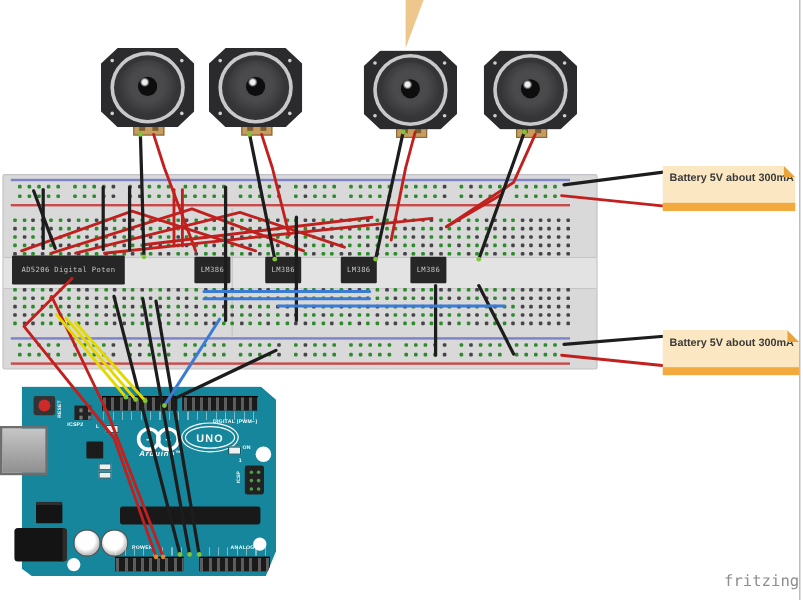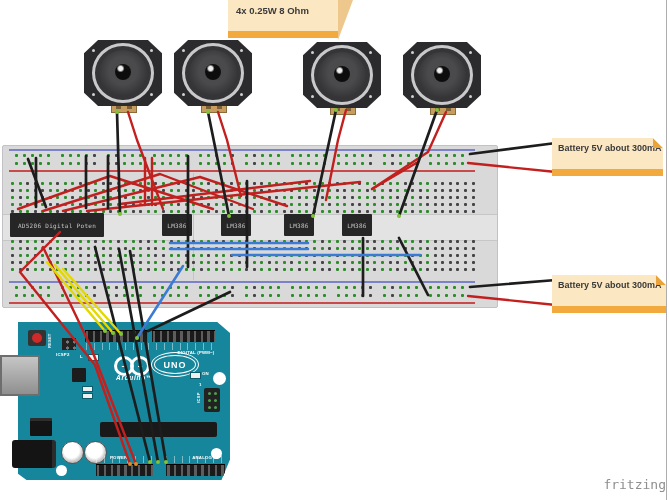--- a/index.html
+++ b/index.html
@@ -1095,24 +1095,20 @@
       <circle cx="336" cy="110" r="2" fill="#7ec636"></circle>
       <circle cx="437" cy="110" r="2" fill="#7ec636"></circle>
       <circle cx="120" cy="214" r="2" fill="#7ec636"></circle>
       <circle cx="229" cy="216" r="2" fill="#7ec636"></circle>
       <circle cx="313" cy="216" r="2" fill="#7ec636"></circle>
       <circle cx="399" cy="216" r="2" fill="#7ec636"></circle>
       <circle cx="130" cy="464" r="2" fill="#d98e2b"></circle>
       <circle cx="136" cy="464" r="2" fill="#d98e2b"></circle>
     </svg>
 
-  <div class="note" style="left:228px;top:0;width:110px;height:38px;z-index:8;">
-    <span class="note-text">4x 0.25W 8 Ohm</span>
-    <div class="note-bar"></div>
-  </div>
   <div class="abs" style="left:338px;top:0;width:0;height:0;border-top:40px solid #eec78c;border-right:15px solid transparent;z-index:8;"></div>
 
   <div class="note note-clip" style="left:552px;top:138px;width:111px;height:38px;z-index:8;">
     <span class="note-text" style="font-size:9px;left:6px;">Battery 5V about 300mA</span>
     <div class="note-bar"></div>
     <div class="note-fold-corner"></div>
   </div>
 
   <div class="note note-clip" style="left:552px;top:275px;width:114px;height:38px;z-index:8;">
     <span class="note-text" style="font-size:9px;left:6px;">Battery 5V about 300mA</span>

